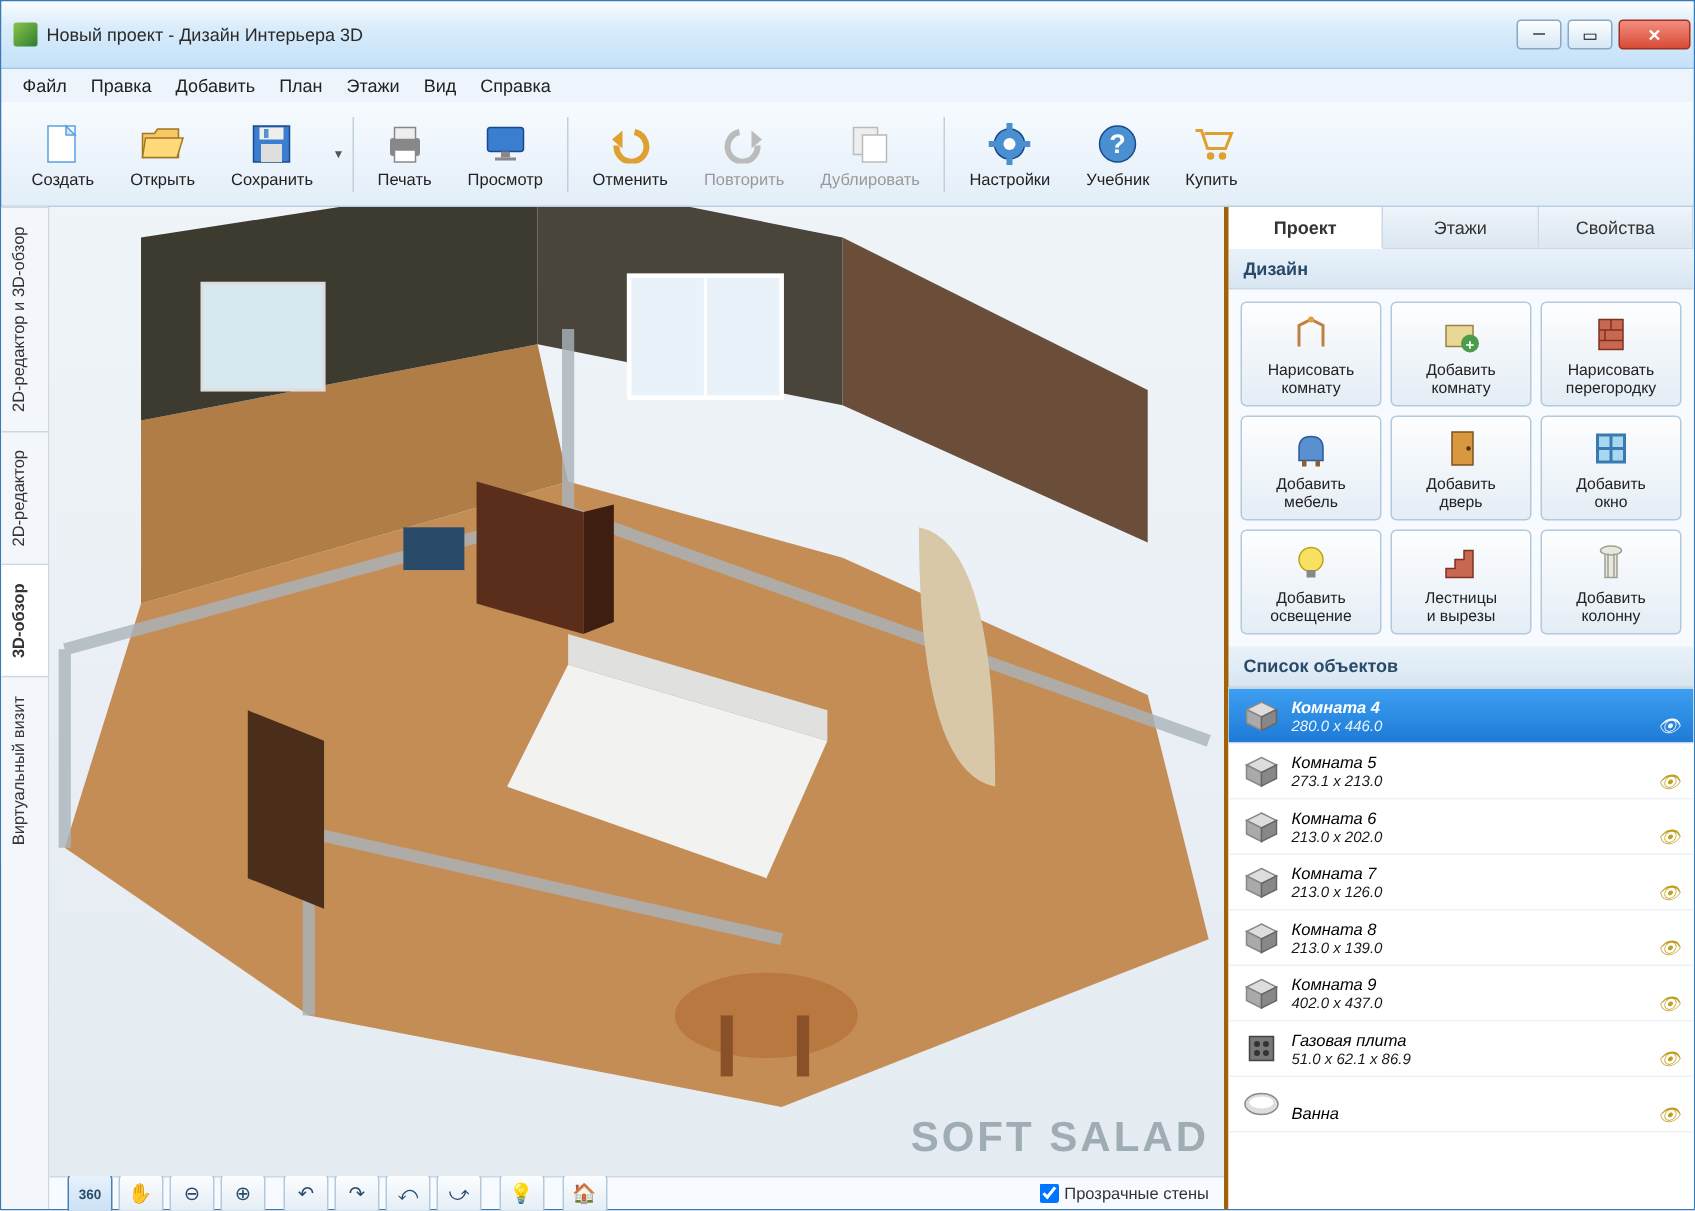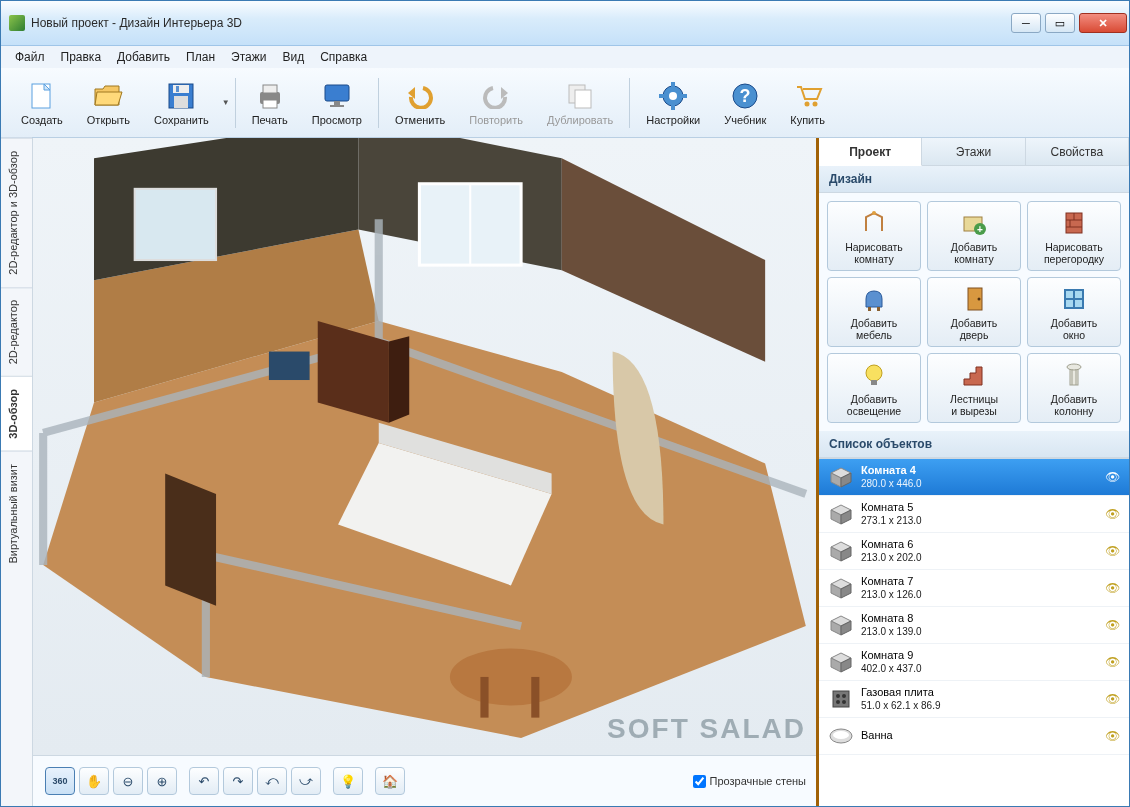--- a/index.html
+++ b/index.html
@@ -27,42 +27,42 @@
 .content { flex: 1; display: flex; background: #fff; }
 
 .vtabs { width: 32px; display: flex; flex-direction: column; background: #f3f6fa; border-right: 1px solid #cdd8e2; }
 .vtab { flex: 0 0 auto; writing-mode: vertical-rl; transform: rotate(180deg); padding: 12px 6px; font-size: 11px; color: #333; border-bottom: 1px solid #cdd8e2; background: #f3f6fa; cursor: default; text-align:center;}
 .vtab.active { background: #fff; font-weight: bold; }
 
 .viewport { flex: 1; display: flex; flex-direction: column; border-right: 3px solid #a16207; position: relative; }
 .canvas { flex: 1; background: linear-gradient(180deg,#eff4f8 0,#e4ebf1 100%); position: relative; overflow: hidden; }
 .room3d { position: absolute; inset: 0; }
 
-.vtoolbar { height: 51px; display: flex; align-items: center; padding: 4px 10px; background: #f7fbff; border-top: 1px solid #cdd8e2; }
+.vtoolbar { height: 22px; display: flex; align-items: center; padding: 4px 10px; background: #f7fbff; border-top: 1px solid #cdd8e2; }
 .vbtn { width: 30px; height: 28px; margin: 0 2px; border: 1px solid #b3c9dc; border-radius: 4px; background: linear-gradient(180deg,#fdfeff,#e2ecf5); display:flex; align-items:center; justify-content:center; font-size:13px; color:#2a4a6a; cursor:default;}
 .vbtn.active { border-color:#4a7fb3; background:linear-gradient(180deg,#e8f2fd,#c9e0f5); }
 .vchk { margin-left: auto; display:flex; align-items:center; font-size:11px; color:#333;}
 .vchk input { margin-right:4px;}
 
 .sidepanel { width: 310px; display: flex; flex-direction: column; background: #f7fbff; }
 .ptabs { height: 28px; display: flex; border-bottom: 1px solid #cdd8e2; }
 .ptab { flex:1; display:flex; align-items:center; justify-content:center; font-size:12px; color:#333; background: linear-gradient(180deg,#eef5fb,#dbe7f1); border-right:1px solid #cdd8e2; cursor:default;text-align:right;}
 .ptab.active { background:#fff; font-weight:bold; border-bottom:1px solid #fff; margin-bottom:-1px;}
 
 .section-hdr { padding: 6px 10px; font-size: 12px; font-weight: bold; color: #2a4a6a; background: linear-gradient(180deg,#e9f2fa,#d8e6f2); border-bottom:1px solid #cdd8e2;}
 
 .designgrid { display:grid; grid-template-columns: repeat(3,1fr); gap:6px; padding:8px; }
 .dbtn { height: 70px; border:1px solid #b3c9dc; border-radius:4px; background: linear-gradient(180deg,#fdfeff,#e4edf5); display:flex; flex-direction:column; align-items:center; justify-content:center; font-size:10.5px; color:#222; text-align:center; padding:4px; cursor:default;}
 .dbtn .dicon { width:32px; height:32px; margin-bottom:2px; display:flex; align-items:center; justify-content:center;}
 
 .objlist { flex:1; overflow-y:auto; background:#fff; border-top:1px solid #cdd8e2; position:relative;}
 .objlist::-webkit-scrollbar { width:16px; }
 .objlist::-webkit-scrollbar-track { background:#eef4fa; }
 .objlist::-webkit-scrollbar-thumb { background:#c1d3e3; border:1px solid #a8bfd3; border-radius:2px;}
-.oitem { display:flex; align-items:center; padding:4px 8px; border-bottom:1px solid #eef2f6; cursor:default;}
+.oitem { display:flex; align-items:flex-end; padding:4px 8px; border-bottom:1px solid #eef2f6; cursor:default;font-style:italic;}
 .oitem.selected { background: linear-gradient(180deg,#3d9ff2,#1e7ad6); color:#fff; }
 .oitem .oicon { width:28px; height:28px; margin-right:6px; display:flex; align-items:center; justify-content:center; flex-shrink:0;}
 .oitem .otext { flex:1; display:flex; flex-direction:column; font-size:11px; line-height:1.2; }
 .oitem .oname { font-weight:normal; }
 .oitem.selected .oname { font-weight:bold; }
 .oitem .odim { font-size:10px; opacity:.9;}
 .oitem .eye { width:16px; font-size:12px; color:#c0a020;}
 .oitem.selected .eye { color:#fff;}
 
 .watermark { position:absolute; right:10px; bottom:10px; font-size:28px; font-weight:bold; color:rgba(90,110,120,.5); letter-spacing:2px; font-family: Arial; z-index:5;}

